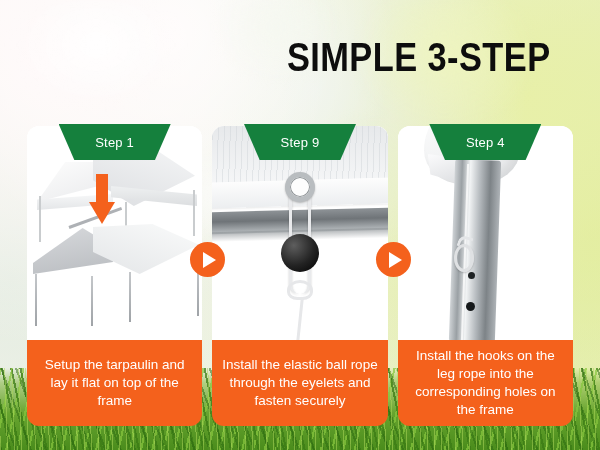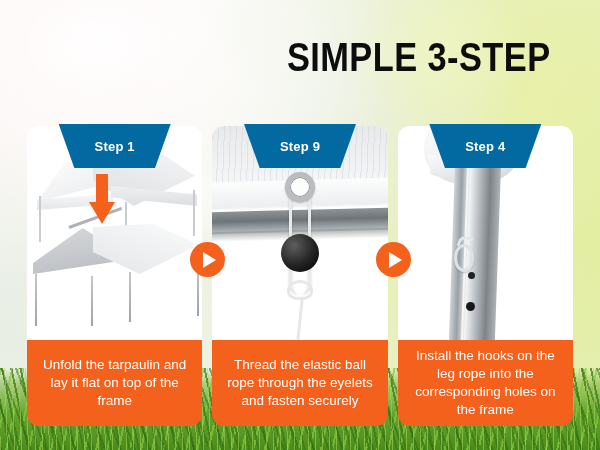--- a/index.html
+++ b/index.html
@@ -104,25 +104,25 @@
     text-align:center;
     padding:4px 8px;
     font-size:13.5px;
     line-height:18px;
   }
 
   
   .step-badge {
     position:absolute;
     top:-2px; left:50%; transform:translateX(-50%);
-    width:112px; height:44px;
-    background:#0369a1;
+    width:112px; height:36px;
+    background:#15803d;
     clip-path:polygon(0 0, 100% 0, 86% 100%, 14% 100%);
     color:#fff;
-    font-size:13px; font-weight:700;
+    font-size:13px; font-weight:400;
     display:flex; align-items:center; justify-content:center;
     z-index:6;
     letter-spacing:0.2px;
   }
 
   
   .arrow {
     position:absolute;
     top:116px; left:-22px;
     width:35px; height:35px;
@@ -342,42 +342,42 @@
           <div class="roof-l"></div>
           <div class="roof-r"></div>
           <div class="ridge"></div>
           <div class="leg" style="left:2px;top:56px;height:52px;"></div>
           <div class="leg" style="left:58px;top:58px;height:50px;"></div>
           <div class="leg" style="left:96px;top:54px;height:50px;"></div>
           <div class="leg" style="left:164px;top:46px;height:52px;"></div>
         </div>
       </div>
     </div>
-    <div class="card-caption">Unfold the tarpaulin and lay it flat on top of the frame</div>
+    <div class="card-caption">Setup the tarpaulin and lay it flat on top of the frame</div>
   </div>
 
   <div class="card">
     <div class="arrow">
       <div class="tri"></div>
     </div>
     <div class="step-badge">Step 9</div>
     <div class="card-photo">
       <div class="s2">
         <div class="fabric"></div>
         <div class="hem"></div>
         <div class="bar"></div>
         <div class="bar-shadow"></div>
         <div class="cord"></div>
         <div class="eyelet"></div>
         <div class="ball"></div>
         <div class="knot"></div>
         <div class="tail"></div>
       </div>
     </div>
-    <div class="card-caption">Thread the elastic ball rope through the eyelets and fasten securely</div>
+    <div class="card-caption">Install the elastic ball rope through the eyelets and fasten securely</div>
   </div>
 
   <div class="card">
     <div class="arrow">
       <div class="tri"></div>
     </div>
     <div class="step-badge">Step 4</div>
     <div class="card-photo">
       <div class="s3">
         <div class="wrap"></div>

